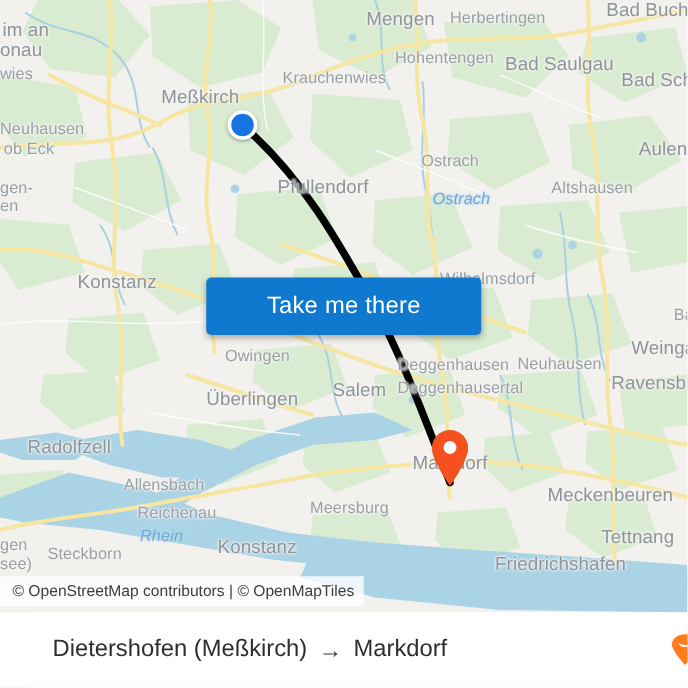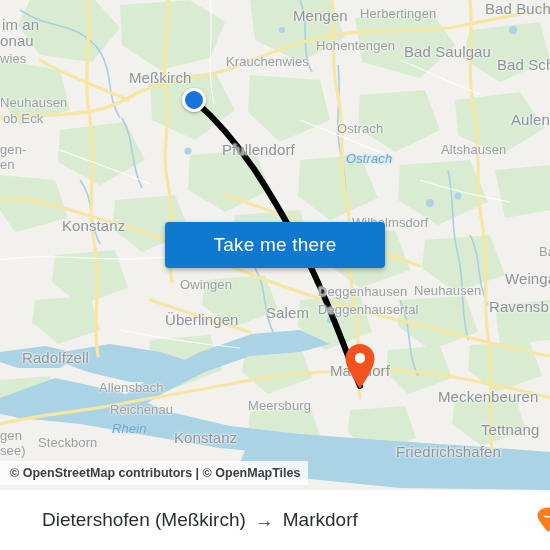--- a/index.html
+++ b/index.html
@@ -55,21 +55,20 @@
     display:flex;align-items:center;justify-content:center;
   }
 
   
   .attrib{
     position:absolute;left:0;top:461px;
     background:rgba(255,255,255,.80);
     color:#3c4043;font-size:12.5px;
     padding:5px 8px 5px 10px;
     white-space:nowrap;
-    font-weight:bold;
   }
 
   
   .footer{
     position:absolute;left:0;top:490px;width:550px;height:60px;
     background:#ffffff;
     display:flex;align-items:center;justify-content:space-between;
     box-sizing:border-box;padding:0 14px 0 18px;margin-left:24px;
   }
   .route-title{

